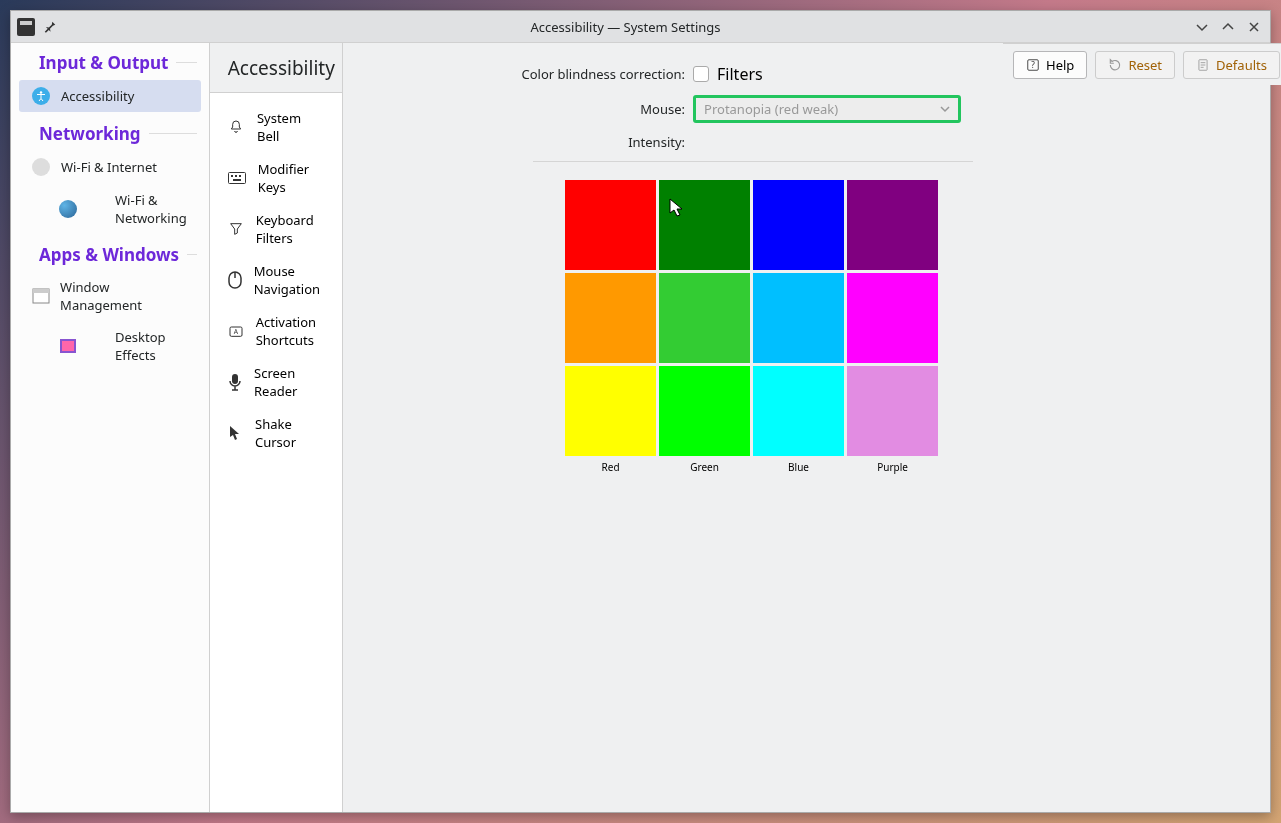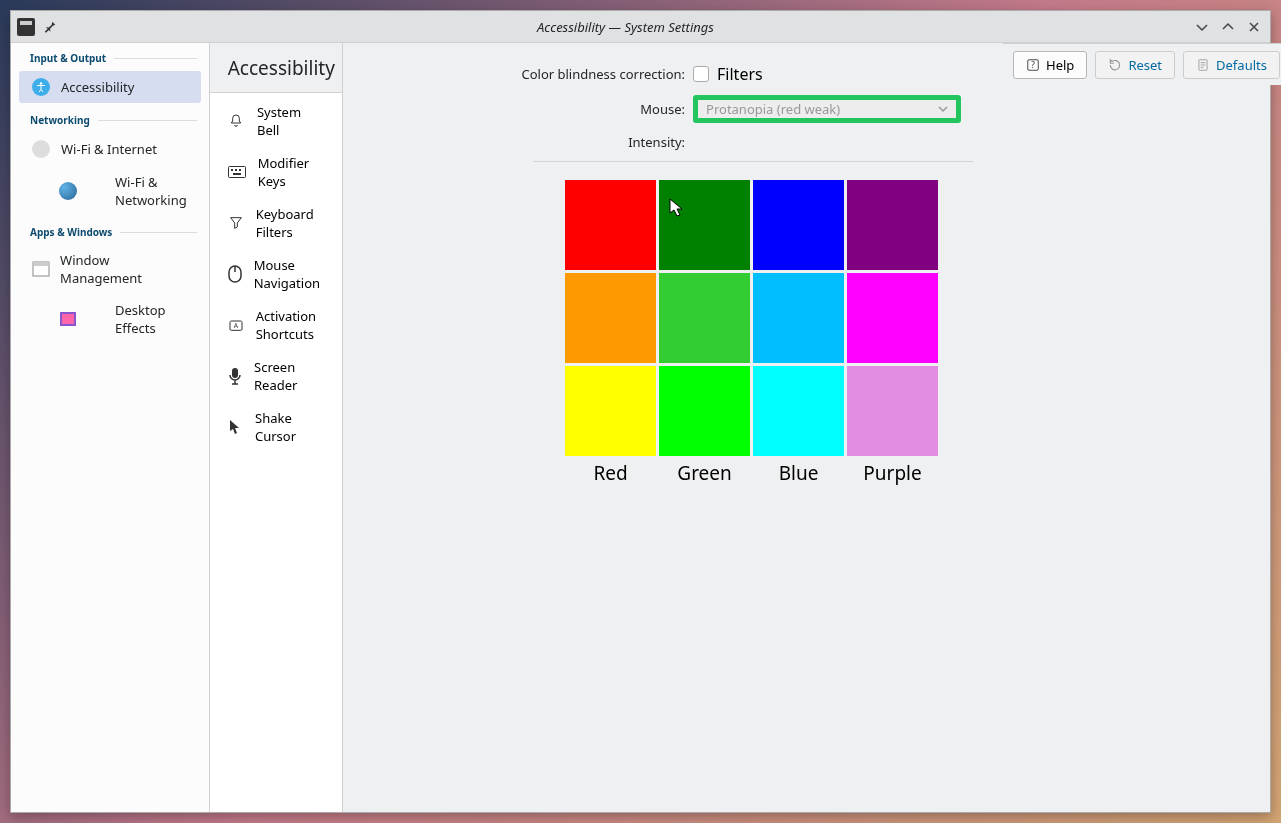--- a/index.html
+++ b/index.html
@@ -1,75 +1,75 @@
 <!DOCTYPE html>
 <html><head>
 <meta charset="utf-8">
 <style>
   * { box-sizing: border-box; margin: 0; padding: 0; font-family: "Noto Sans", "Segoe UI", sans-serif; }
   body { background: linear-gradient(135deg, #2a3a5a 0%, #c47a8a 50%, #d4a574 100%); width: 1281px; height: 823px; overflow: hidden; }
   .window { position: absolute; left: 10px; top: 10px; right: 10px; bottom: 10px; background: #eff0f1; border: 1px solid #aaa; display: flex; flex-direction: column; box-shadow: 0 4px 12px rgba(0,0,0,0.3); }
-  .titlebar { height: 32px; background: #e0e1e3; display: flex; align-items: center; border-bottom: 1px solid #d0d0d0; font-style: italic; }
+  .titlebar { height: 32px; background: #e0e1e3; display: flex; align-items: center; border-bottom: 1px solid #d0d0d0; }
   .title-left { display:flex; align-items:center; padding-left:6px; gap:8px;}
   .title-ico { width:18px; height:18px; background:#333; display:inline-block; border-radius:2px; position:relative;}
   .title-ico::after{content:""; position:absolute; top:3px; left:3px; right:3px; height:4px; background:#ccc;}
   .pin-ico { display:inline-flex; color:#333;}
   .title-text { flex: 1; text-align: center; font-size: 13px; color: #232627; }
   .win-controls { display: flex; padding-right: 8px; gap: 10px; }
   .win-btn { width: 16px; height: 16px; display: flex; align-items: center; justify-content: center; cursor: pointer; color:#444;}
   
   .body { flex: 1; display: flex; min-height: 0;}
 
   .sidebar-left { width: 283px; background: #fcfcfc; border-right: 1px solid #d0d0d0; display:flex; flex-direction:column;}
   .search-row { display:flex; align-items:center; padding:8px 8px; gap:8px;}
   .search-wrap { flex:1; position:relative; }
   .search-input { width:100%; height:30px; padding: 4px 28px 4px 26px; border:1px solid #b6b6b8; border-radius:3px; font-size:13px; outline:none; background:#fff;}
   .search-ico { position:absolute; left:6px; top:50%; transform:translateY(-50%); color:#777;}
   .clear-ico { position:absolute; right:6px; top:50%; transform:translateY(-50%); color:#555; cursor:pointer;}
   .hamburger { width:20px; height:20px; cursor:pointer; display:flex; flex-direction:column; justify-content:center; gap:3px;}
   .hamburger span{display:block; height:2px; background:#3a3a3a;}
 
-  .section-title { font-size:10px; font-weight:bold; color:#0c4a6e; padding: 8px 12px 4px 19px; display:flex; align-items:center; }
+  .section-title { font-size:17px; font-weight:bold; color:#6d28d9; padding: 8px 12px 4px 28px; display:flex; align-items:center; }
   .section-title::after{content:""; flex:1; height:1px; background:#ddd; margin-left:8px;}
   .nav-item { display:flex; align-items:center; gap:10px; padding:6px 12px; margin:2px 8px; border-radius:3px; font-size:13px; color:#232627; cursor:pointer; }
   .nav-item.indent { padding-left: 40px; gap: 38px;}
   .nav-item.selected { background:#d6ddf0; }
   .nav-item .ico { width:20px; height:20px; display:flex; align-items:center; justify-content:center; }
   .ico-circ { width:18px; height:18px; border-radius:50%; }
 
   .mid-col { width:235px; background:#fff; border-right:1px solid #d0d0d0; display:flex; flex-direction:column;}
   .mid-header { height:50px; background:#eff0f1; display:flex; align-items:center; padding-left:18px; border-bottom:1px solid #d0d0d0;}
   .mid-header h1 { font-size:19px; font-weight:400; color:#232627;}
-  .mid-list { padding-top:2px;}
+  .mid-list { padding-top:8px;}
   .mid-item { display:flex; align-items:center; gap:12px; padding:7px 12px; margin:1px 6px; border-radius:3px; font-size:13px; cursor:pointer;}
   .mid-item.selected { background:#d6ddf0;}
   .mid-ico { width:18px; height:18px; color:#3a3a3a; display:flex; align-items:center; justify-content:center;}
 
   .main-col { flex:1; display:flex; }
   .top-stub { height:50px; background:#eff0f1; border-bottom:1px solid #d0d0d0;}
   .content { flex:1; background:#eff0f1; padding:20px 30px; overflow:auto; position:relative;}
   .form-row { display:flex; align-items:center; margin-bottom:10px;}
   .form-label { width:320px; text-align:right; padding-right:8px; font-size:13px; color:#232627;}
   .form-field { flex:1; display:flex; align-items:center; gap:8px;}
   .checkbox { width:16px; height:16px; border:1px solid #aaa; border-radius:3px; background:#fff;}
-  .select { width:268px; height:28px; border:5px solid #22c55e; border-radius:3px; background:#ededed; color:#999; padding:0 8px; font-size:13px; display:flex; align-items:center; justify-content:space-between;}
+  .select { width:268px; height:28px; border:3px solid #22c55e; border-radius:3px; background:#ededed; color:#999; padding:0 8px; font-size:13px; display:flex; align-items:center; justify-content:space-between;}
   .slider-wrap { width:268px; position:relative;}
   .slider-track { height:6px; border-radius:3px; background:linear-gradient(#d8d8d8,#e8e8e8); border:1px solid #bbb;}
   .slider-thumb { position:absolute; right:-8px; top:-6px; width:17px; height:17px; border-radius:50%; background:#fcfcfc; border:1px solid #999;}
   .slider-labels { display:flex; justify-content:space-between; font-size:13px; margin-top:5px; width:268px;}
   hr.sep { border:none; border-top:1px solid #d5d5d5; margin: 8px 0 18px 160px; width: 440px;}
 
   .color-grid { display:grid; grid-template-columns: repeat(4, 91px); grid-auto-rows:90px; gap:3px; margin-left: 192px; }
   .swatch { }
   .color-labels { display:grid; grid-template-columns: repeat(4, 91px); gap:3px; margin-left:192px; margin-top:4px;}
-  .color-labels span{ text-align:center; font-size:19px;}
+  .color-labels span{ text-align:center; font-size:10px;}
 
   .footer { height:42px; background:#eff0f1; border-top:1px solid #d0d0d0; display:flex; align-items:center; padding:0 10px; gap:8px;}
   .btn { height:28px; padding:0 12px; border:1px solid #b6b6b8; border-radius:3px; background:#fcfcfc; font-size:13px; display:inline-flex; align-items:center; gap:6px; cursor:pointer;}
-  .btn.disabled { color:#0369a1; border-color:#ccc; background:#f2f2f2; cursor:default;}
+  .btn.disabled { color:#a16207; border-color:#ccc; background:#f2f2f2; cursor:default;}
   .footer .spacer{flex:1;}
 
   .cursor-fake { position:absolute; left:326px; top:155px; pointer-events:none;}
 </style>
 </head>
 <body>
 
 <div class="window">
 
   <div class="titlebar">

